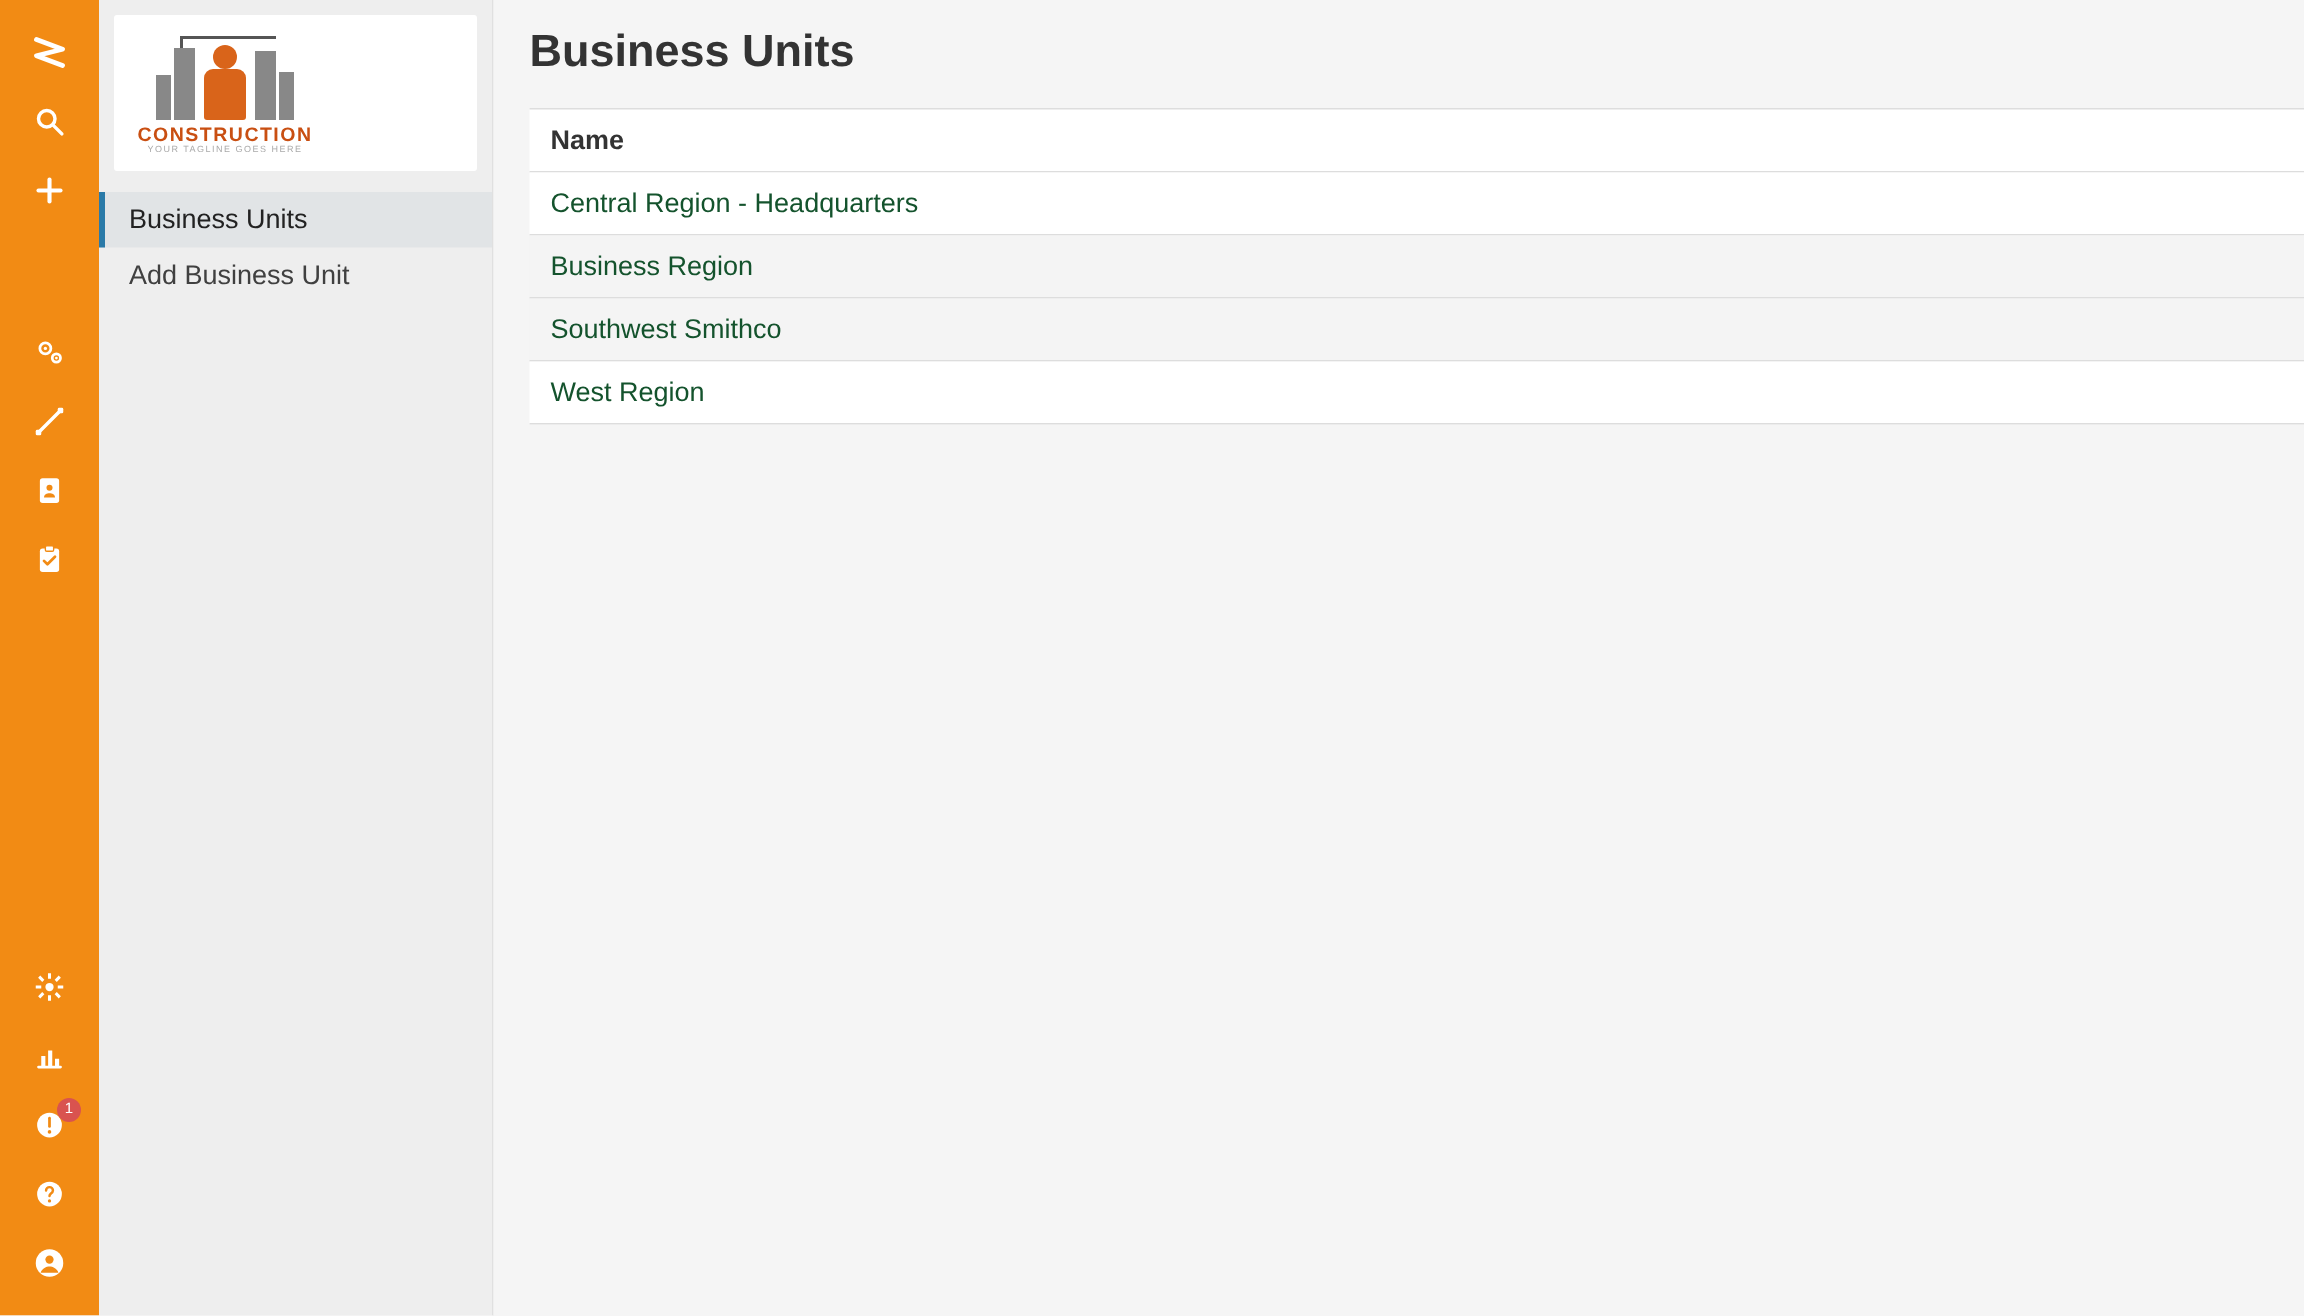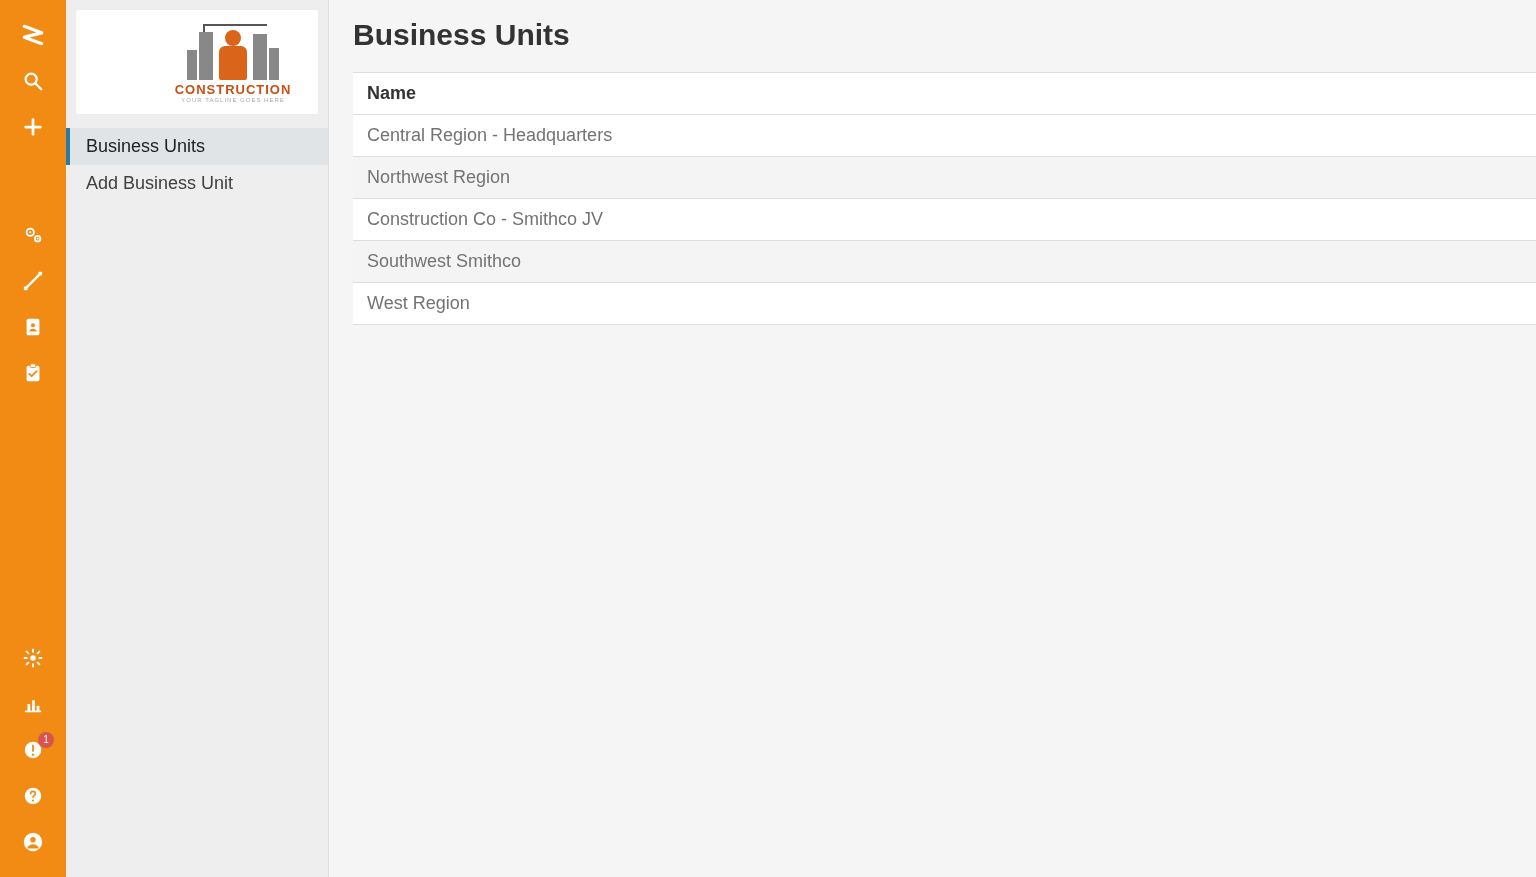--- a/index.html
+++ b/index.html
@@ -65,22 +65,22 @@
     padding: 10px 10px 0 10px;
     display: flex;
     flex-direction: column;
   }
   .logo-card {
     background: #fff;
     border-radius: 2px;
     height: 104px;
     display: flex;
     align-items: center;
-    justify-content: flex-end;
-    padding: 25px;
+    justify-content: flex-start;
+    padding: 14px;
     margin-bottom: 14px;
   }
   .logo-card .const-logo { text-align:center; }
   .logo-card .const-graphic { position: relative; width: 120px; height: 58px; margin: 0 auto 2px; }
   .logo-card .const-graphic .bld { position:absolute; bottom:0; background:#888; }
   .logo-card .const-graphic .bld.b1 { left:14px; width:10px; height:30px; }
   .logo-card .const-graphic .bld.b2 { left:26px; width:14px; height:48px; }
   .logo-card .const-graphic .bld.b3 { left:80px; width:14px; height:46px; }
   .logo-card .const-graphic .bld.b4 { left:96px; width:10px; height:32px; }
   .logo-card .const-graphic .crane { position:absolute; left:30px; top:2px; width:64px; height:2px; background:#555; }
@@ -136,21 +136,21 @@
   }
   .row {
     display: block;
     padding: 10px 14px;
     font-size: 18px;
     border-bottom: 1px solid #ddd;
   }
   .row.alt0 { background: #fff; }
   .row.alt1 { background: #f4f4f4; }
   .row a {
-    color: #737373;
+    color: #14532d;
     text-decoration: none;
     cursor: pointer;
   }
 </style>
 </head>
 <body>
 
 <div class="app">
 
   <nav class="rail">
@@ -288,24 +288,21 @@
     <h1 class="page-title">Business Units</h1>
 
     <div class="table">
       <div class="thead">
         <span>Name</span>
       </div>
       <div class="row alt0">
         <a>Central Region - Headquarters</a>
       </div>
       <div class="row alt1">
-        <a>Northwest Region</a>
-      </div>
-      <div class="row alt0">
-        <a>Construction Co - Smithco JV</a>
+        <a>Business Region</a>
       </div>
       <div class="row alt1">
         <a>Southwest Smithco</a>
       </div>
       <div class="row alt0">
         <a>West Region</a>
       </div>
     </div>
   </main>
 

